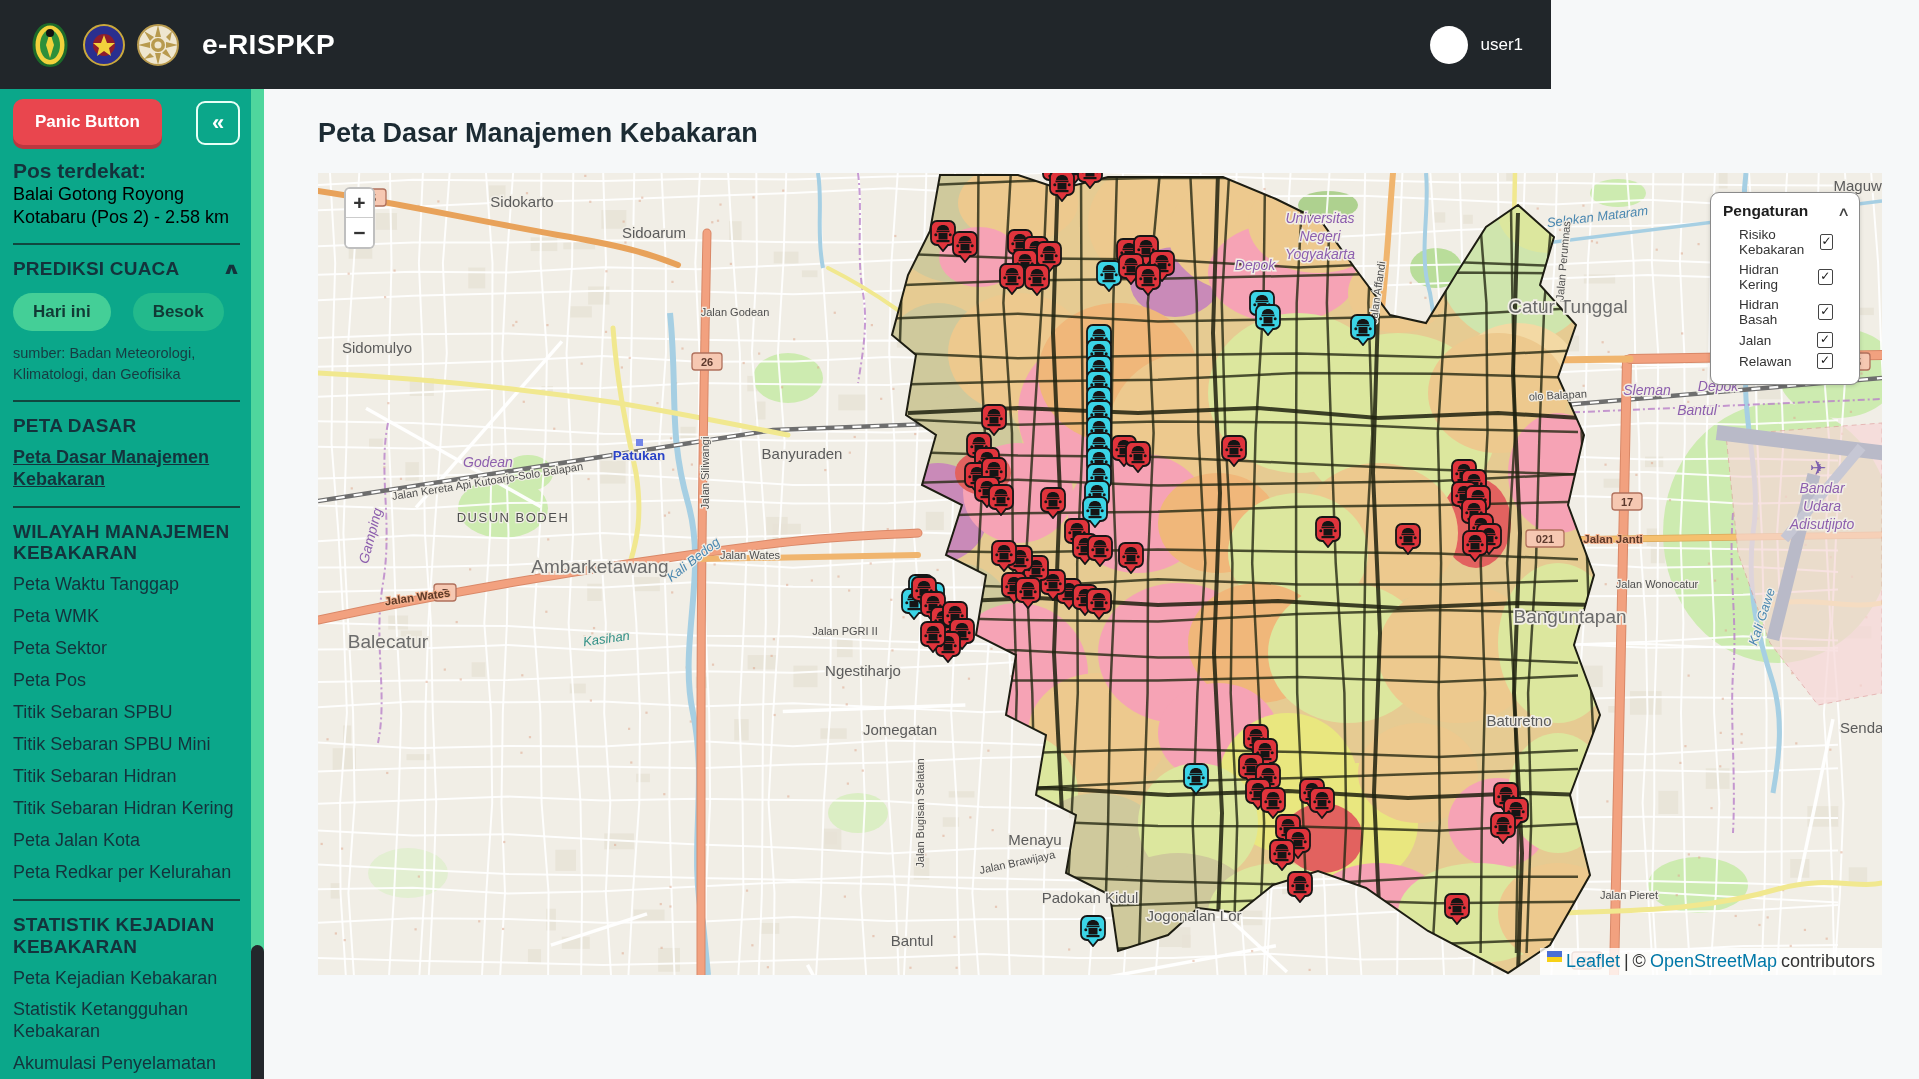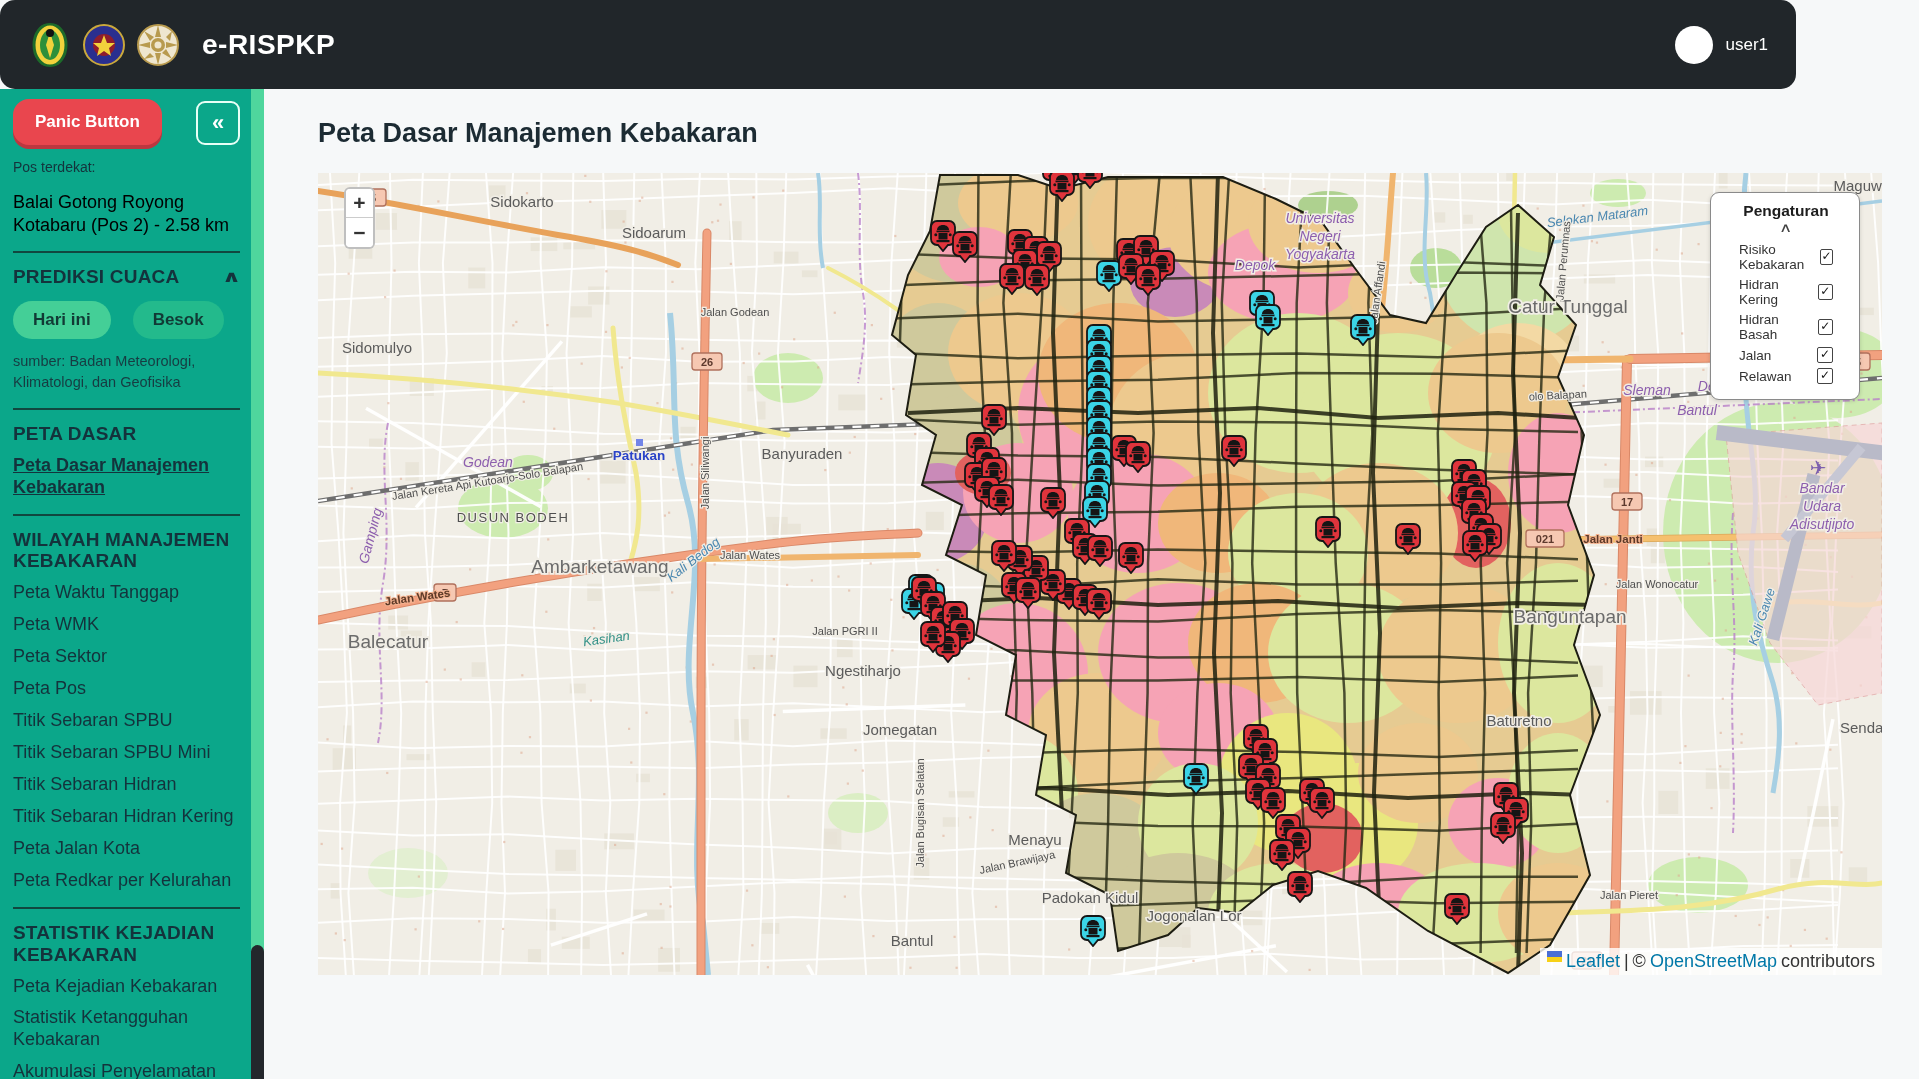--- a/index.html
+++ b/index.html
@@ -1,39 +1,39 @@
 <!DOCTYPE html>
 <html><head>
 <meta charset="utf-8">
 <style>
   * { margin:0; padding:0; box-sizing:border-box; }
   html,body { width:1919px; height:1079px; overflow:hidden;
     font-family:"Liberation Sans","DejaVu Sans",sans-serif; background:#f6f8f9; }
 
   
-  .header { position:absolute; left:0; top:0; width:1796px; height:89px;
-    background:#21262a; display:flex; align-items:center; padding:8px 28px; z-index:30;border-radius:15px; }
+  .header { position:absolute; left:0; top:0; width:1551px; height:89px;
+    background:#21262a; display:flex; align-items:center; padding:8px 28px; z-index:30; }
   .logos { display:flex; align-items:center; gap:10px; }
   .logo { width:44px; height:44px; border-radius:50%; display:block; }
   .app-title { color:#ffffff; font-size:28px; font-weight:bold; margin-left:22px; letter-spacing:.5px; }
   .header-right { margin-left:auto; display:flex; align-items:center; gap:12px; }
   .avatar { width:38px; height:38px; border-radius:50%; background:#ffffff; }
   .user-name { color:#ffffff; font-size:17px; }
 
   
   .sidebar { position:absolute; left:0; top:89px; width:264px; height:990px;
     background:#0ba78a; color:#14333c; overflow:hidden; z-index:20; }
   .sidebar-inner { padding:10px 24px 0 13px; }
   .sb-top { display:flex; justify-content:space-between; align-items:flex-start; margin-bottom:14px; }
-  .panic-btn { background:#e9464e; border:none; border-radius:16px; color:#fff;
+  .panic-btn { background:#e9464e; border:none; border-radius:10px; color:#fff;
     font-weight:bold; font-size:17px; padding:13px 22px; cursor:pointer;
     box-shadow:0 4px 0 #bc3740; font-family:inherit; }
   .collapse-btn { width:44px; height:44px; border:2px solid #e8fff6; border-radius:9px;
     background:transparent; color:#ffffff; font-size:22px; font-weight:bold; cursor:pointer; margin-top:2px; }
-  .sb-label { font-weight:normal; font-size:14px; margin-bottom:16px; }
+  .sb-label { font-weight:bold; font-size:21px; margin-bottom:0; }
   .sb-text { font-size:18px; line-height:1.25; color:#000000; }
   .sb-hr { border:none; border-top:2.5px solid #11473f; margin:15px 0 13px 0; }
   .sb-heading { font-weight:bold; font-size:19px; letter-spacing:.2px; line-height:1.15;
     display:flex; justify-content:space-between; align-items:center; }
   .chev { font-size:16px; font-weight:bold; transform:scaleX(1.5); margin-right:2px; }
   .pills { display:flex; gap:22px; margin:13px 0 12px 0; }
   .pill { border:none; border-radius:999px; padding:9px 20px; font-size:17px; font-weight:bold;
     color:#113a35; cursor:pointer; font-family:inherit; }
   .pill.active { background:#44cf97; }
   .pill.idle { background:#23ba8c; }
@@ -54,21 +54,21 @@
   
   .zoom-ctl { position:absolute; left:26px; top:14px; width:31px; border:2px solid rgba(0,0,0,.25);
     border-radius:6px; overflow:hidden; background:#fff; z-index:10; }
   .zoom-btn { width:100%; height:29px; background:#fff; border:none; font-size:21px; font-weight:bold;
     color:#333; cursor:pointer; line-height:26px; font-family:inherit; }
   .zoom-btn:first-child { border-bottom:1px solid #ccc; }
 
   .legend { position:absolute; right:22px; top:19px; width:150px; background:#fff;
     border:1px solid #8a8a8a; border-radius:9px; padding:9px 10px 10px 12px; z-index:10;
     box-shadow:0 1px 4px rgba(0,0,0,.15); }
-  .legend-head { display:flex; justify-content:space-between; align-items:center; margin-bottom:7px;flex-direction:column; }
+  .legend-head { display:flex; justify-content:space-between; align-items:center; margin-bottom:7px; }
   .legend-title { font-weight:bold; font-size:15.5px; color:#1d1d1d; }
   .legend-chev { font-size:13px; color:#444; cursor:pointer; transform:scaleX(1.4); }
   .legend-row { display:flex; justify-content:space-between; align-items:center; margin:5px 16px; }
   .legend-label { font-size:13.5px; color:#333; }
   .cbx { width:16px; height:16px; border:1.6px solid #444; border-radius:2px; background:#fff;
     font-size:12px; line-height:13px; text-align:center; font-weight:bold; color:#111; cursor:pointer; }
 
   .attrib { position:absolute; right:0; bottom:0; background:rgba(255,255,255,.8);
     font-size:18px; color:#333; padding:3px 7px 3px 7px; z-index:10; display:flex; align-items:flex-start; gap:4px; }
   .attrib a { color:#0078a8; text-decoration:none; }

